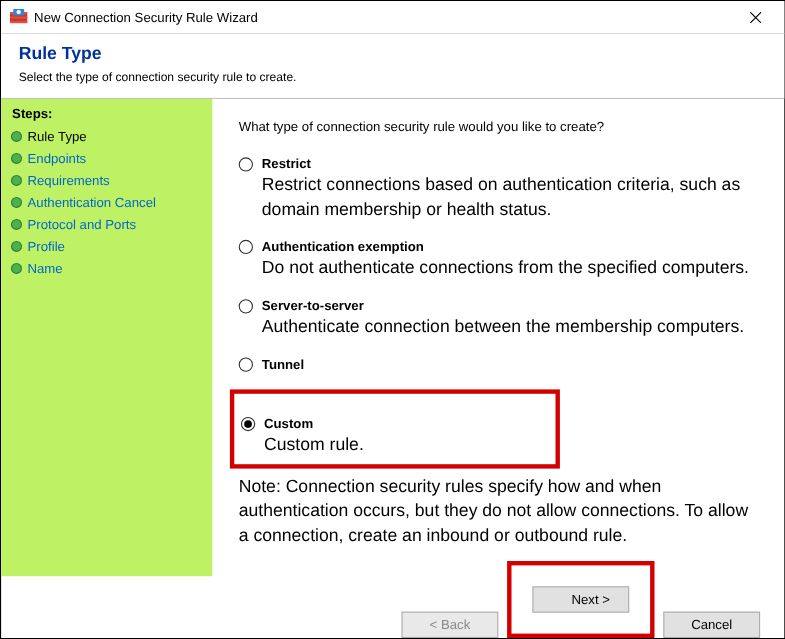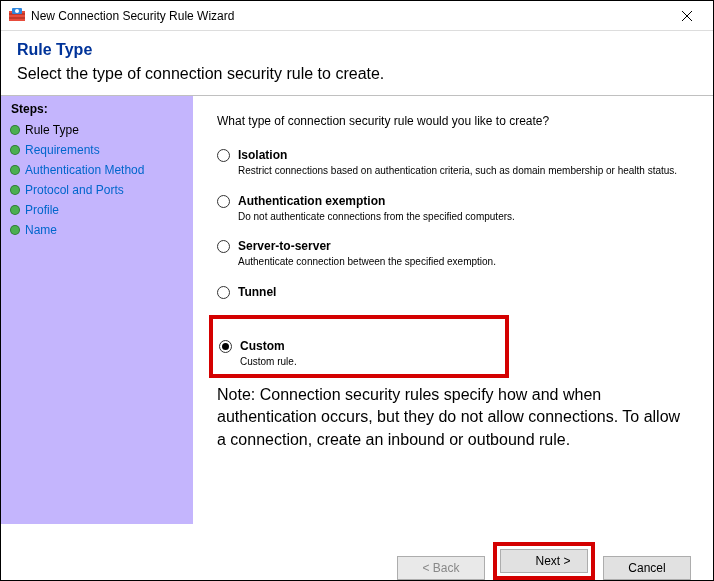--- a/index.html
+++ b/index.html
@@ -47,36 +47,36 @@
     padding: 10px 16px 12px 16px;
     background: #fff;
   }
   .header h1 {
     margin: 0 0 6px 0;
     font-size: 16px;
     font-weight: 600;
     color: #003399;
   }
   .header .subtitle {
-    font-size: 16px;
+    font-size: 11px;
     color: #000;
   }
   .divider {
     height: 1px;
     background: #c0c0c0;
     width: 100%;
   }
   .body {
     flex: 1;
     display: flex;
     overflow: hidden;
   }
   .sidebar {
     width: 192px;
-    background: #c4b5fd;
+    background: #bef264;
     padding: 4px 0 0 0;
     border-right: none;
   }
   .sidebar-header {
     font-weight: 700;
     padding: 2px 10px 4px 10px;
     font-size: 12px;
     color: #000;
   }
   .sidebar-list { list-style: none; margin: 0; padding: 0; }
@@ -127,21 +127,21 @@
     width: 7px; height: 7px;
     border-radius: 50%;
     background: #000;
   }
   .option-body { flex: 1; }
   .option-label {
     font-weight: 700;
     font-size: 12px;
   }
   .option-desc {
-    font-size: 10px;
+    font-size: 16px;
     color: #000;
     margin-top: 2px;
     line-height: 1.35;
   }
   .highlight-box {
     border: 4px solid #d40000;
     padding: 20px 8px 6px 6px;
     margin-left: -8px;
     margin-right: 8px;
     display: inline-block;
@@ -173,21 +173,21 @@
   }
   .wiz-btn:disabled {
     color: #888;
     background: #e9e9e9;
   }
   .highlight-next {
     border: 4px solid #d40000;
     padding: 3px;
     display: inline-flex;
   }
-  .highlight-next .wiz-btn { margin: 0; padding-left: 28px; }
+  .highlight-next .wiz-btn { margin: 16px; padding-left: 28px; }
 </style>
 </head>
 <body>
 
 <div class="window">
 
   <div class="titlebar">
     <span class="app-icon">
       <svg viewBox="0 0 16 16" width="16" height="16">
         <rect x="0" y="3" width="16" height="10" fill="#c0392b"></rect>
@@ -218,25 +218,29 @@
 
     <div class="sidebar">
       <div class="sidebar-header">Steps:</div>
       <ul class="sidebar-list">
         <li class="sidebar-item current">
           <span class="bullet"></span>
           <span class="label">Rule Type</span>
         </li>
         <li class="sidebar-item pending">
           <span class="bullet"></span>
+          <span class="label">Endpoints</span>
+        </li>
+        <li class="sidebar-item pending">
+          <span class="bullet"></span>
           <span class="label">Requirements</span>
         </li>
         <li class="sidebar-item pending">
           <span class="bullet"></span>
-          <span class="label">Authentication Method</span>
+          <span class="label">Authentication Cancel</span>
         </li>
         <li class="sidebar-item pending">
           <span class="bullet"></span>
           <span class="label">Protocol and Ports</span>
         </li>
         <li class="sidebar-item pending">
           <span class="bullet"></span>
           <span class="label">Profile</span>
         </li>
         <li class="sidebar-item pending">
@@ -247,38 +251,38 @@
     </div>
 
     <div class="main">
       <div class="question">What type of connection security rule would you like to create?</div>
 
       <div class="options">
 
         <div class="option">
           <span class="radio"></span>
           <div class="option-body">
-            <div class="option-label">Isolation</div>
+            <div class="option-label">Restrict</div>
             <div class="option-desc">Restrict connections based on authentication criteria, such as domain membership or health status.</div>
           </div>
         </div>
 
         <div class="option">
           <span class="radio"></span>
           <div class="option-body">
             <div class="option-label">Authentication exemption</div>
             <div class="option-desc">Do not authenticate connections from the specified computers.</div>
           </div>
         </div>
 
         <div class="option">
           <span class="radio"></span>
           <div class="option-body">
             <div class="option-label">Server-to-server</div>
-            <div class="option-desc">Authenticate connection between the specified exemption.</div>
+            <div class="option-desc">Authenticate connection between the membership computers.</div>
           </div>
         </div>
 
         <div class="option">
           <span class="radio"></span>
           <div class="option-body">
             <div class="option-label">Tunnel</div>
           </div>
         </div>
 

